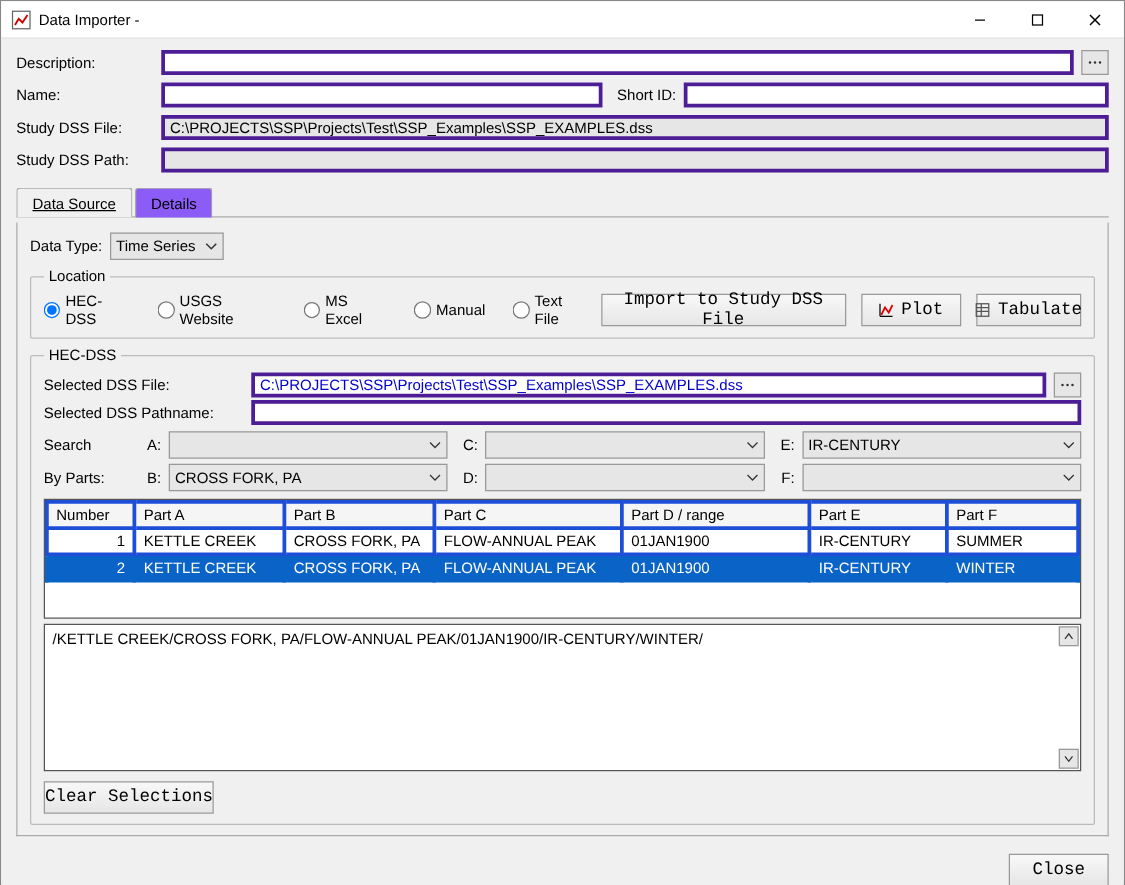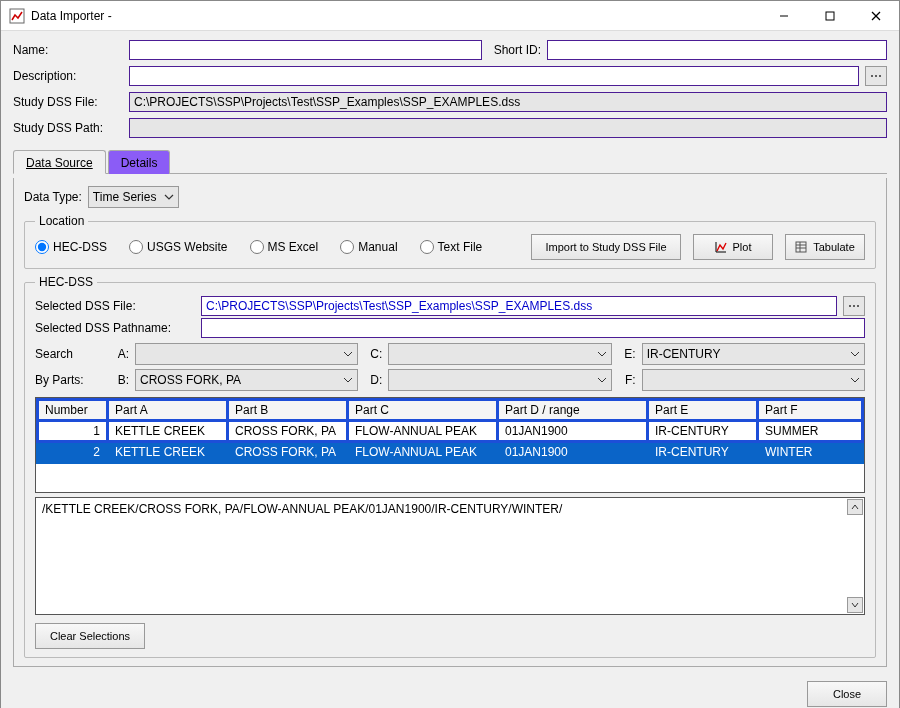--- a/index.html
+++ b/index.html
@@ -60,21 +60,21 @@
     gap: 6px;
     min-height: 22px;
   }
   .form-label {
     font-size: 12px;
     color: #000;
     white-space: nowrap;
   }
   .text-input {
     height: 20px;
-    border: 1px solid #4c1d95;
+    border: 3px solid #4c1d95;
     background: #fff;
     padding: 0 4px;
     font-size: 12px;
     font-family: inherit;
   }
   .text-input.readonly {
     background: #e6e6e6;
   }
   .text-input.blue {
     color: #0000cc;
@@ -163,22 +163,22 @@
     width: 14px; height: 14px;
     margin: 0;
   }
 
   .btn {
     height: 26px;
     min-width: 80px;
     border: 1px solid #999;
     background: linear-gradient(#f8f8f8, #e6e6e6);
     padding: 0 0;
-    font-size: 11px;
-    font-family: Liberation Sans, sans-serif;
+    font-size: 14px;
+    font-family: Liberation Mono, monospace;
     display: inline-flex;
     align-items: center;
     justify-content: center;
     gap: 6px;
     cursor: default;
   }
   .btn .ico { display:inline-flex; }
 
   .action-row {
     display: flex;
@@ -292,36 +292,36 @@
       <svg width="10" height="10">
           <line x1="1" y1="1" x2="9" y2="9" stroke="#000" stroke-width="1.2"></line>
           <line x1="9" y1="1" x2="1" y2="9" stroke="#000" stroke-width="1.2"></line>
         </svg>
     </button>
   </div>
 
   <div class="content">
 
     <div class="form-row">
-      <span class="form-label" style="width:110px">Name:</span>
-      <input class="text-input" style="flex: 1 1 0%;" value="">
-      <span class="form-label" style="margin-left:6px">Short ID:</span>
-      <input class="text-input" style="width: 340px;" value="">
-    </div>
-
-    <div class="form-row">
       <span class="form-label" style="width:110px">Description:</span>
       <input class="text-input" style="flex: 1 1 0%;" value="">
       <button class="browse-btn">
         <svg width="12" height="10">
             <circle cx="2" cy="5" r="1" fill="#333"></circle>
             <circle cx="6" cy="5" r="1" fill="#333"></circle>
             <circle cx="10" cy="5" r="1" fill="#333"></circle>
           </svg>
       </button>
+    </div>
+
+    <div class="form-row">
+      <span class="form-label" style="width:110px">Name:</span>
+      <input class="text-input" style="flex: 1 1 0%;" value="">
+      <span class="form-label" style="margin-left:6px">Short ID:</span>
+      <input class="text-input" style="width: 340px;" value="">
     </div>
 
     <div class="form-row">
       <span class="form-label" style="width:110px">Study DSS File:</span>
       <input class="text-input readonly" style="flex: 1 1 0%;" readonly="" value="C:\PROJECTS\SSP\Projects\Test\SSP_Examples\SSP_EXAMPLES.dss">
     </div>
 
     <div class="form-row">
       <span class="form-label" style="width:110px">Study DSS Path:</span>
       <input class="text-input readonly" style="flex: 1 1 0%;" readonly="" value="">

